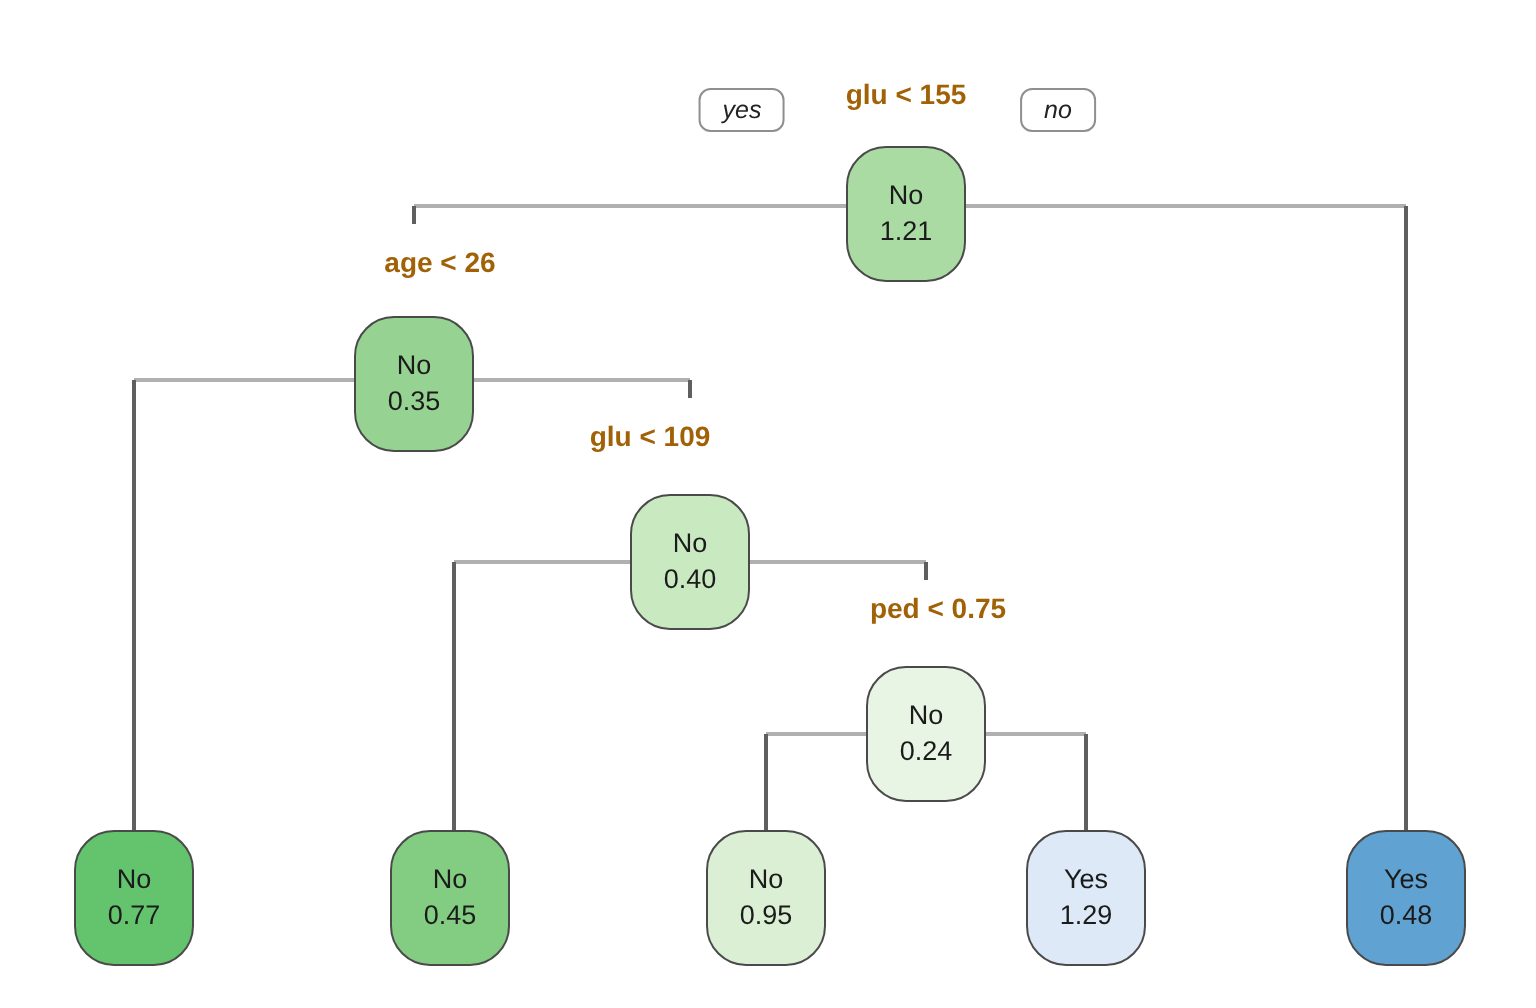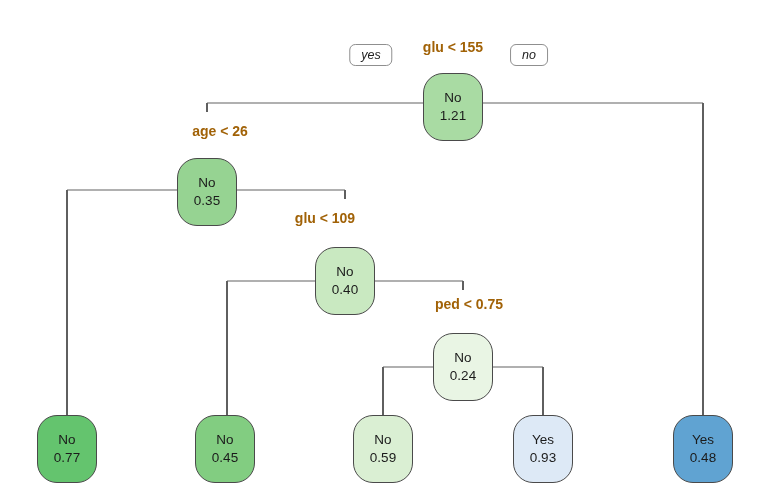--- a/index.html
+++ b/index.html
@@ -115,24 +115,24 @@
   <div class="node" style="left: 37px; top: 415px; background-color: rgb(100, 196, 110);">
     <span>No</span>
     <span>0.77</span>
   </div>
   <div class="node" style="left: 195px; top: 415px; background-color: rgb(130, 205, 129);">
     <span>No</span>
     <span>0.45</span>
   </div>
   <div class="node" style="left: 353px; top: 415px; background-color: rgb(218, 239, 211);">
     <span>No</span>
-    <span>0.59</span>
+    <span>0.95</span>
   </div>
   <div class="node" style="left: 513px; top: 415px; background-color: rgb(221, 233, 246);">
     <span>Yes</span>
-    <span>0.93</span>
+    <span>1.29</span>
   </div>
   <div class="node" style="left: 673px; top: 415px; background-color: rgb(96, 163, 210);">
     <span>Yes</span>
     <span>0.48</span>
   </div>
 
 </div>
 
 </body></html>

